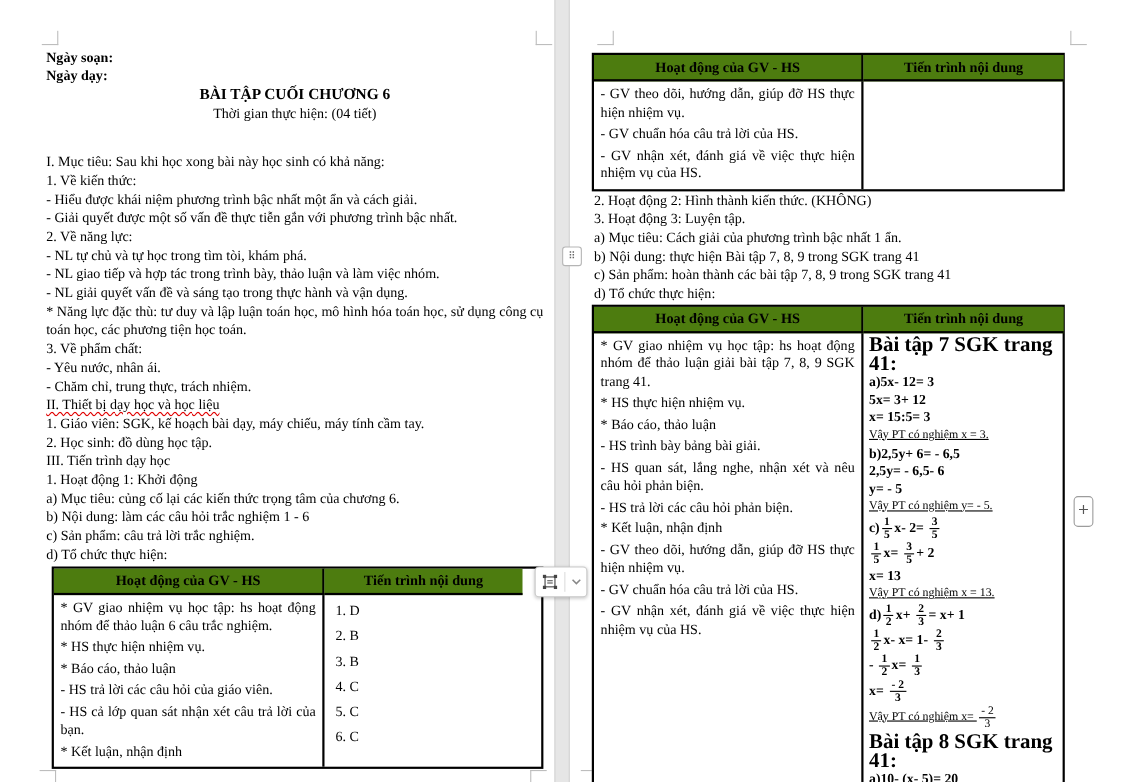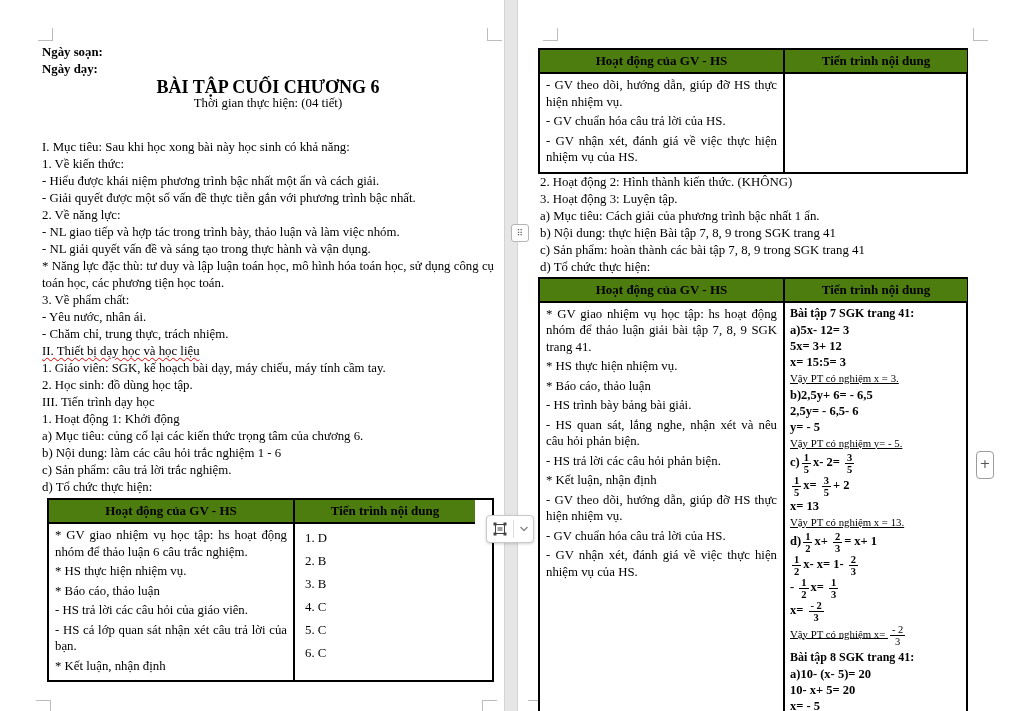--- a/index.html
+++ b/index.html
@@ -14,21 +14,21 @@
   .mark.tl{border-right:1px solid #bdbdbd;border-bottom:1px solid #bdbdbd;}
   .mark.tr{border-left:1px solid #bdbdbd;border-bottom:1px solid #bdbdbd;}
   .mark.bl{border-right:1px solid #bdbdbd;border-top:1px solid #bdbdbd;}
   .mark.br{border-left:1px solid #bdbdbd;border-top:1px solid #bdbdbd;}
 
   .page{position:absolute;top:44px;}
   .page1{left:42px;width:452px;}
   .page2{left:538px;width:430px;}
 
   .hline{font-weight:bold;font-size:12.8px;line-height:17px;}
-  .title{font-weight:bold;font-size:18px;line-height:16px;text-align:center;margin-top:1px;}
+  .title{font-weight:bold;font-size:14px;line-height:16px;text-align:center;margin-top:1px;}
   .subtitle{font-size:12.8px;line-height:17px;text-align:center;}
 
   .paras{margin-top:27px;}
   .paras2{margin-top:0;padding-left:2px;}
   .para{font-size:12.8px;line-height:17px;text-align:justify;}
   .para b{font-weight:normal;}
   .para.sq b{text-decoration:underline wavy #e00000;text-decoration-thickness:1px;text-underline-offset:2px;}
 
   .doc-table{display:grid;border:2px solid #000;background:#fff;box-sizing:content-box;}
   .t1{grid-template-columns:246px 180px;margin-left:5px;margin-top:2px;}
@@ -39,21 +39,21 @@
   .td{padding:3px 6px;font-size:12.8px;line-height:16.5px;box-sizing:border-box;}
   .td.just{text-align:justify;}
   .td .para{margin-bottom:3px;line-height:16.5px;}
   .t1 .td{min-height:120px;}
   .t2 .td{min-height:72px;}
   .t3 .td{min-height:413px;}
   .ans-cell{padding-left:10px;}
   .ans{font-size:12.8px;line-height:23px;}
 
   .math-cell{padding:2px 5px;overflow:hidden;}
-  .ml-h{font-weight:bold;font-size:12px;line-height:17px;}
+  .ml-h{font-weight:bold;font-size:19px;line-height:17px;}
   .ml-m{font-weight:bold;font-size:12.5px;line-height:16px;}
   .ml-n{font-size:10.8px;line-height:14px;margin:1px 0 2px;text-decoration:underline;}
   .frac{display:inline-flex;flex-direction:column;align-items:center;vertical-align:middle;font-size:10.5px;line-height:11px;margin:0 2px;}
   .frac .fn{border-bottom:1px solid #000;padding:0 2px;}
   .frac .fd{padding:0 2px;}
 
   
   .tbl-handle{position:absolute;left:511px;top:224px;width:16px;height:16px;background:#fff;border:1px solid #b5b5b5;border-radius:3px;display:flex;align-items:center;justify-content:center;font-family:"DejaVu Sans",sans-serif;font-size:9px;color:#666;cursor:pointer;}
   .float-btn{position:absolute;left:486px;top:515px;width:46px;height:26px;background:#fff;border:1px solid #c9c9c9;border-radius:4px;box-shadow:0 1px 3px rgba(0,0,0,.18);display:flex;align-items:center;cursor:pointer;}
   .fb-icon{flex:0 0 26px;display:flex;align-items:center;justify-content:center;}
@@ -81,20 +81,21 @@
     <div class="hline">Ngày dạy:</div>
     <div class="title">BÀI TẬP CUỐI CHƯƠNG 6</div>
     <div class="subtitle">Thời gian thực hiện: (04 tiết)</div>
 
     <div class="paras">
         <div class="para"><b>I. Mục tiêu:</b><span> Sau khi học xong bài này học sinh có khả năng:</span></div>
         <div class="para"><b>1. Về kiến thức:</b></div>
         <div class="para"><span>- Hiểu được khái niệm phương trình bậc nhất một ẩn và cách giải.</span></div>
         <div class="para"><span>- Giải quyết được một số vấn đề thực tiễn gắn với phương trình bậc nhất.</span></div>
         <div class="para"><b>2. Về năng lực:</b></div>
+        <div class="para"><span>- NL tự chủ và tự học trong tìm tòi, khám phá.</span></div>
         <div class="para"><span>- NL giao tiếp và hợp tác trong trình bày, thảo luận và làm việc nhóm.</span></div>
         <div class="para"><span>- NL giải quyết vấn đề và sáng tạo trong thực hành và vận dụng.</span></div>
         <div class="para"><b>* Năng lực đặc thù:</b><span> tư duy và lập luận toán học, mô hình hóa toán học, sử dụng công cụ toán học, các phương tiện học toán.</span></div>
         <div class="para"><b>3. Về phẩm chất:</b></div>
         <div class="para"><span>- Yêu nước, nhân ái.</span></div>
         <div class="para"><span>- Chăm chỉ, trung thực, trách nhiệm.</span></div>
         <div class="para sq"><b>II. Thiết bị dạy học và học liệu</b></div>
         <div class="para"><b>1. Giáo viên:</b><span> SGK, kế hoạch bài dạy, máy chiếu, máy tính cầm tay.</span></div>
         <div class="para"><b>2. Học sinh:</b><span> đồ dùng học tập.</span></div>
         <div class="para"><b>III. Tiến trình dạy học</b></div>

